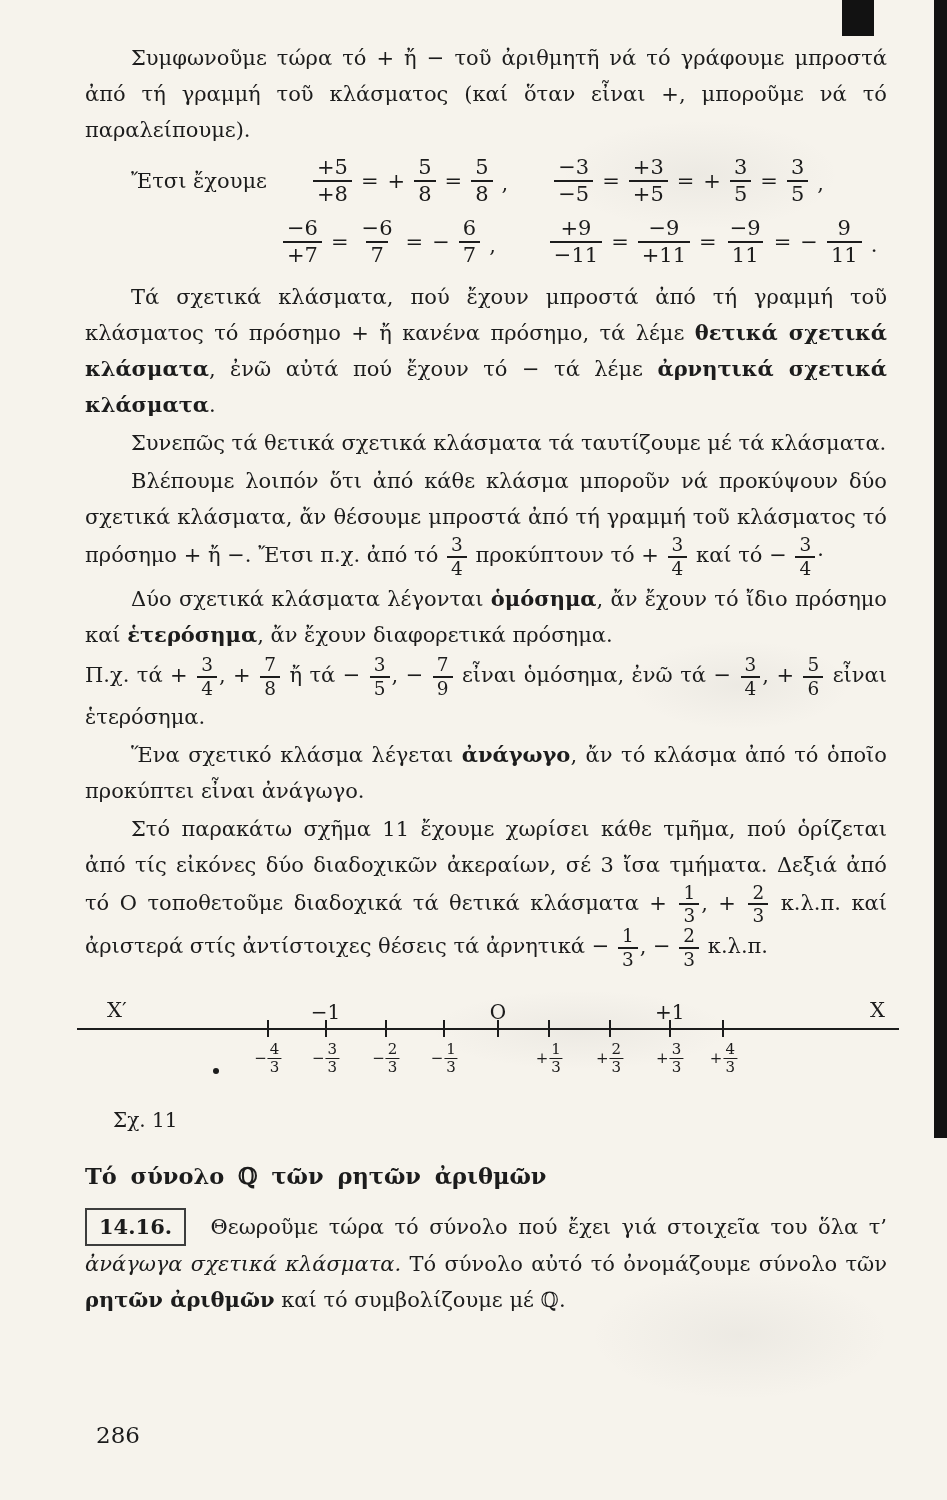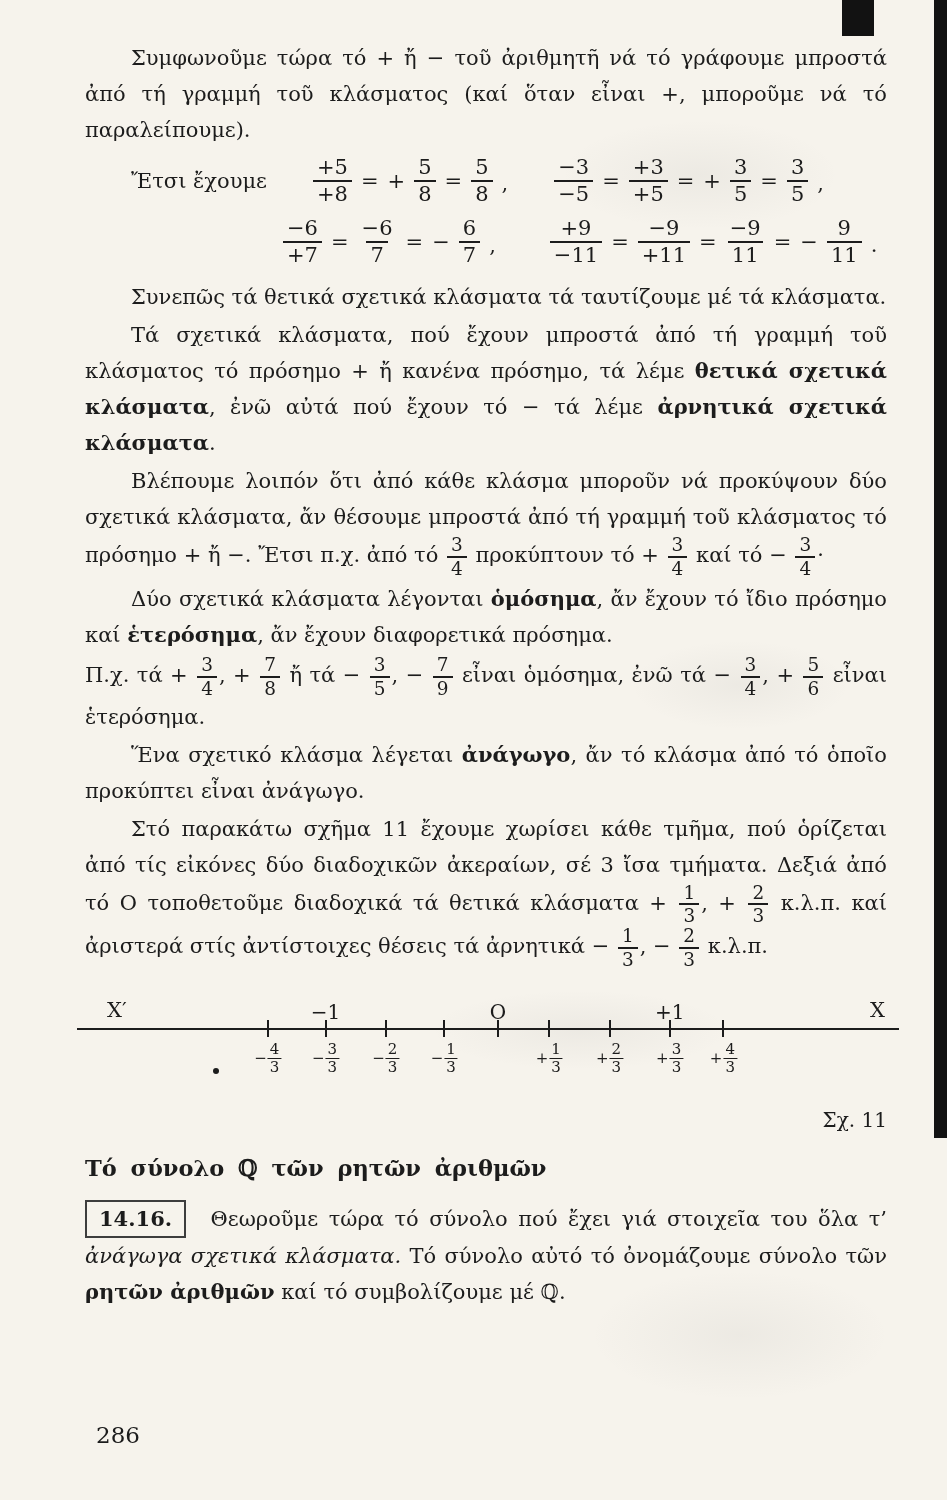--- a/index.html
+++ b/index.html
@@ -49,23 +49,23 @@
   .tick { position:absolute; top:36px; width:2px; height:17px; background:#1c1c1c; transform:translateX(-50%); }
   .tick-label {
     position:absolute; top:58px; transform:translateX(-50%);
     display:inline-flex; align-items:center; font-size:15px; line-height:1;
   }
   .tick-label .sign { margin-right:1px; }
   .fracmini { display:inline-flex; flex-direction:column; align-items:center; }
   .fracmini .num { padding:0 2px 1px; }
   .fracmini .den { border-top:1.5px solid #1c1c1c; padding:1px 2px 0; }
 
-  .caption { text-align:right; margin-top:16px; padding-left:28px; font-size:20px; text-indent:0; }
-
-  .heading { font-size:22.5px; font-weight:bold; margin:12px 0 14px; text-indent:0; word-spacing:6px; }
+  .caption { text-align:left; margin-top:16px; padding-left:28px; font-size:20px; text-indent:0; }
+
+  .heading { font-size:22.5px; font-weight:bold; margin:20px 0 14px; text-indent:0; word-spacing:6px; }
 
   .numbox {
     display:inline-block; border:2px solid #3d3d3d; padding:0 12px;
     font-weight:bold; margin-right:14px; line-height:34px; text-indent:0;
   }
 
   .pageno { position:absolute; left:96px; top:1422px; font-size:23px; }
 
   
   .scan-bar { position:absolute; right:0; top:0; width:13px; height:1138px; background:#121212; }
@@ -175,22 +175,22 @@
             <span class="t">−</span>
             <span class="frac">
               <span class="num">9</span>
               <span class="den">11</span>
             </span>
             <span class="t">.</span>
           </span>
       </div>
     </div>
 
+    <p class="para"><span class="t">Τά σχετικά κλάσματα, πού ἔχουν μπροστά ἀπό τή γραμμή τοῦ κλάσματος τό πρόσημο + ἤ κανένα πρόσημο, τά λέμε </span><span class="b">θετικά σχετικά κλάσματα</span><span class="t">, ἐνῶ αὐτά πού ἔχουν τό − τά λέμε </span><span class="b">ἀρνητικά σχετικά κλάσματα</span><span class="t">.</span></p>
     <p class="para">Συνεπῶς τά θετικά σχετικά κλάσματα τά ταυτίζουμε μέ τά κλάσματα.</p>
-    <p class="para"><span class="t">Τά σχετικά κλάσματα, πού ἔχουν μπροστά ἀπό τή γραμμή τοῦ κλάσματος τό πρόσημο + ἤ κανένα πρόσημο, τά λέμε </span><span class="b">θετικά σχετικά κλάσματα</span><span class="t">, ἐνῶ αὐτά πού ἔχουν τό − τά λέμε </span><span class="b">ἀρνητικά σχετικά κλάσματα</span><span class="t">.</span></p>
     <p class="para"><span class="t">Βλέπουμε λοιπόν ὅτι ἀπό κάθε κλάσμα μποροῦν νά προκύψουν δύο σχετικά κλάσματα, ἄν θέσουμε μπροστά ἀπό τή γραμμή τοῦ κλάσματος τό πρόσημο + ἤ −. Ἔτσι π.χ. ἀπό τό </span><span class="frac">
           <span class="num">3</span>
           <span class="den">4</span>
         </span><span class="t"> προκύπτουν τό + </span><span class="frac">
           <span class="num">3</span>
           <span class="den">4</span>
         </span><span class="t"> καί τό − </span><span class="frac">
           <span class="num">3</span>
           <span class="den">4</span>
         </span><span class="t">·</span></p>

